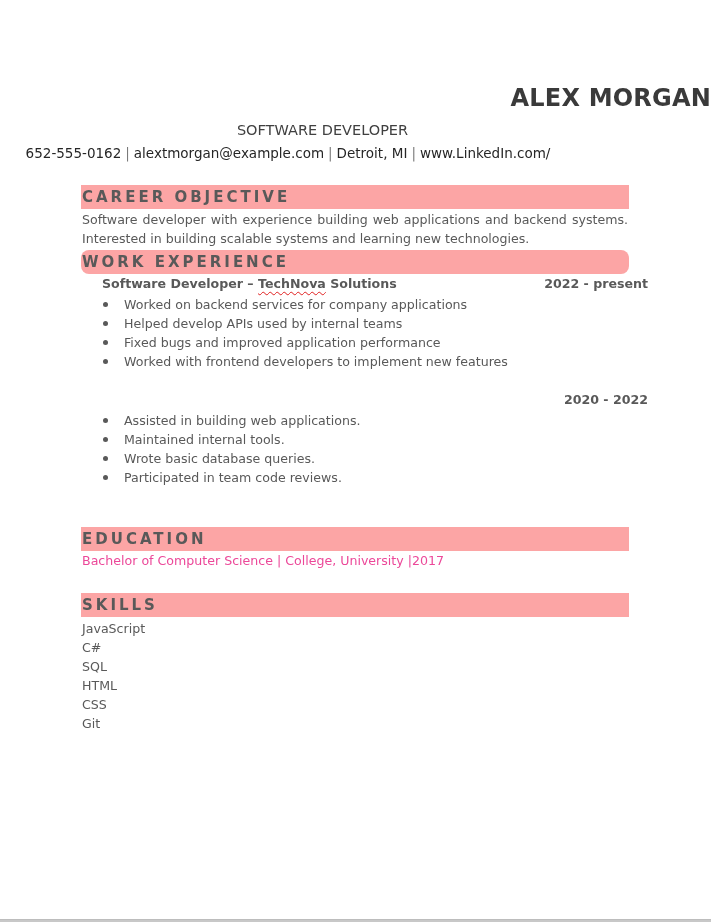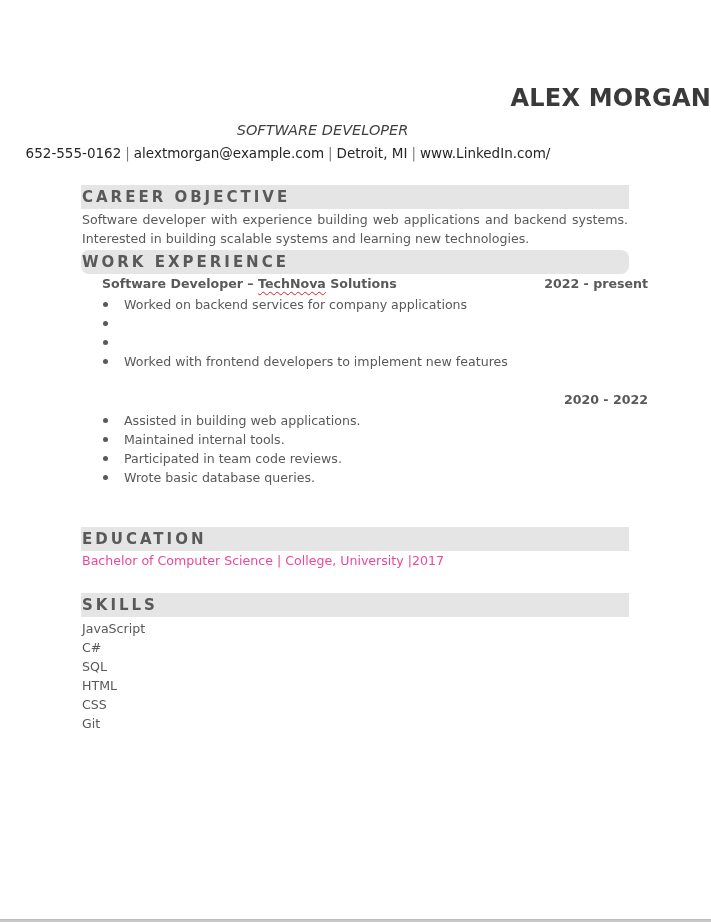--- a/index.html
+++ b/index.html
@@ -1,23 +1,23 @@
 <!DOCTYPE html>
 <html><head>
 <meta charset="utf-8">
 <style>
   html, body { margin:0; padding:0; }
   body { width:711px; height:922px; background:#ffffff; position:relative; overflow:hidden;
          font-family:"DejaVu Sans","Liberation Sans",sans-serif; color:#595959; }
   .page-bottom { position:absolute; left:0; right:0; top:919px; height:3px; background:#c8c8c8; border-top:1px solid #bdbdbd; }
   .name { position:absolute; left:0; width:711px; top:84px; text-align:right; font-size:24px; font-weight:bold; color:#3a3a3a; letter-spacing:0.2px; }
-  .title { position:absolute; left:0; width:645px; top:122px; text-align:center; font-size:14.5px; color:#404040;font-style:italic; }
+  .title { position:absolute; left:0; width:645px; top:122px; text-align:center; font-size:14.5px; color:#404040; }
   .contact { position:absolute; left:0; width:576px; top:145px; text-align:center; font-size:13.5px; color:#262626; }
   .contact .sep { color:#7a7a7a; margin:0 4px; }
-  .section-bar { position:absolute; left:81px; width:548px; height:24px; background:#e5e5e5; }
+  .section-bar { position:absolute; left:81px; width:548px; height:24px; background:#fca5a5; }
   .section-bar span { position:absolute; left:1px; top:3px; font-size:15px; font-weight:bold; letter-spacing:3px; color:#595959; }
   .para { position:absolute; left:82px; width:546px; font-size:12.6px; line-height:19px; color:#595959; text-align:justify; }
   .para .line1 { display:block; text-align:justify; text-align-last:justify; }
   .job { position:absolute; left:82px; width:546px; height:19px; font-size:12.6px; font-weight:bold; color:#595959;margin-left:20px; }
   .job .left { position:absolute; left:0; top:0; }
   .job .right { position:absolute; right:0; top:0; }
   .squiggle { text-decoration: underline wavy #e02020; text-decoration-thickness:1px; text-underline-offset:3px; }
   ul.bullets { position:absolute; left:82px; margin:0; padding:0; list-style:none; }
   ul.bullets li { position:relative; padding-left:42px; height:19px; line-height:19px; font-size:12.6px; color:#595959; }
   ul.bullets li .dot { position:absolute; left:21px; top:7px; width:5px; height:5px; border-radius:50%; background:#595959; }
@@ -45,33 +45,33 @@
 <div class="section-bar" style="top:250px;border-radius:8px;">
   <span>WORK EXPERIENCE</span>
 </div>
 
 <div class="job" style="top:276px;">
   <span class="left"><span>Software Developer – </span><span class="squiggle">TechNova</span><span> Solutions</span></span>
   <span class="right">2022 - present</span>
 </div>
 <ul class="bullets" style="top:295px;">
   <li><span class="dot"></span><span>Worked on backend services for company applications</span></li>
-  <li><span class="dot"></span></li>
-  <li><span class="dot"></span></li>
+  <li><span class="dot"></span><span>Helped develop APIs used by internal teams</span></li>
+  <li><span class="dot"></span><span>Fixed bugs and improved application performance</span></li>
   <li><span class="dot"></span><span>Worked with frontend developers to implement new features</span></li>
 </ul>
 
 <div class="job" style="top:392px;">
   <span class="right">2020 - 2022</span>
 </div>
 <ul class="bullets" style="top:411px;">
   <li><span class="dot"></span><span>Assisted in building web applications.</span></li>
   <li><span class="dot"></span><span>Maintained internal tools.</span></li>
+  <li><span class="dot"></span><span>Wrote basic database queries.</span></li>
   <li><span class="dot"></span><span>Participated in team code reviews.</span></li>
-  <li><span class="dot"></span><span>Wrote basic database queries.</span></li>
 </ul>
 
 <div class="section-bar" style="top:527px;">
   <span>EDUCATION</span>
 </div>
 <div class="edu">Bachelor of Computer Science | College, University |2017</div>
 
 <div class="section-bar" style="top:593px;">
   <span>SKILLS</span>
 </div>

